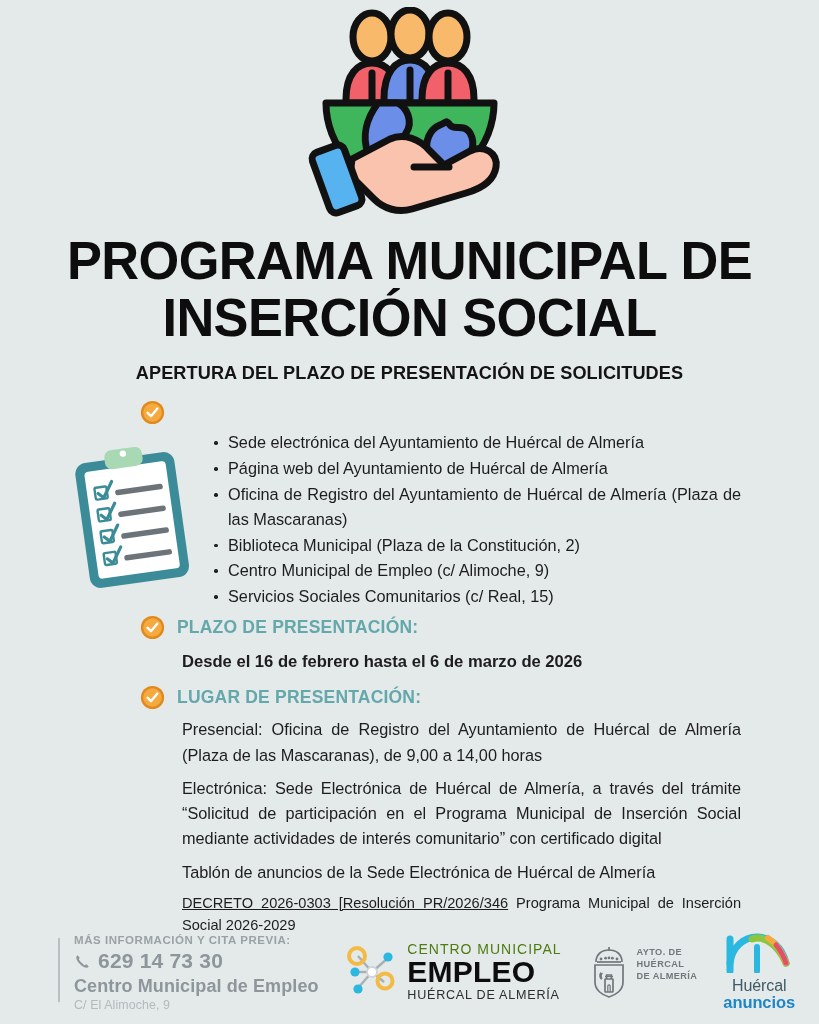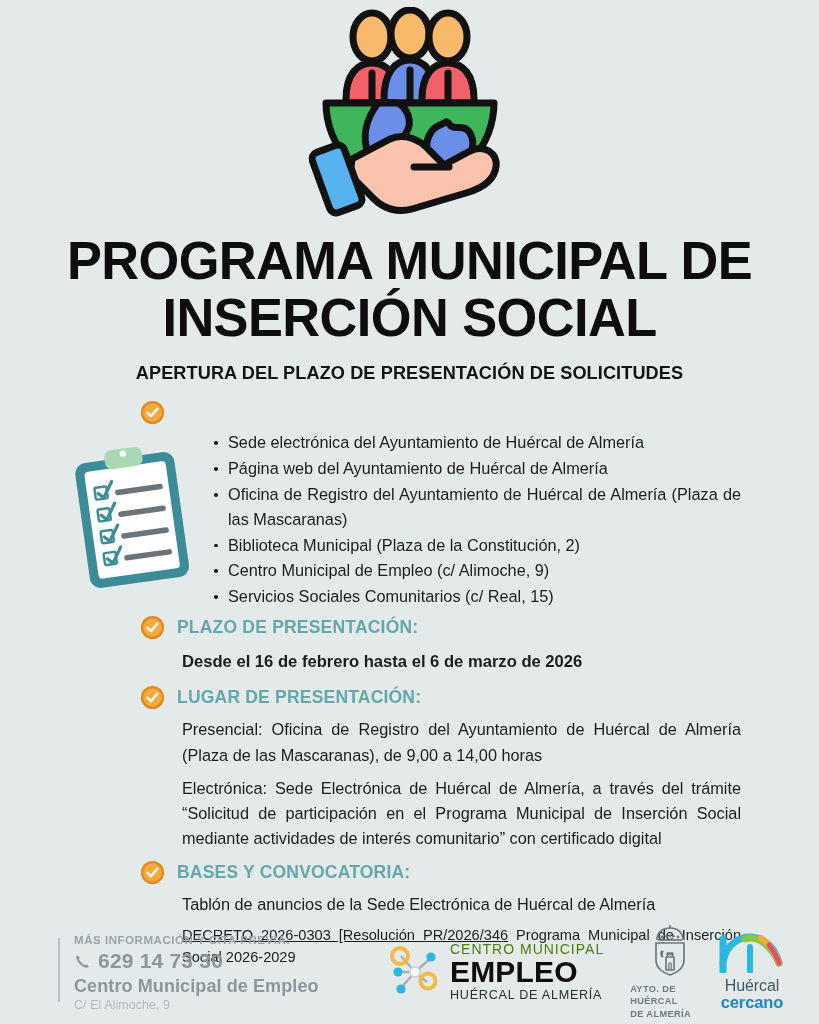--- a/index.html
+++ b/index.html
@@ -127,21 +127,21 @@
     position: absolute;
     left: 66px;
     top: 443px;
     width: 132px;
     height: 152px;
   }
 
   
   .footer {
     position: absolute;
-    left: 0; right: 8px;
+    left: 0; right: 0;
     bottom: 4px;
     height: 96px;
     display: flex;
     align-items: center;
     padding: 0 24px 0 58px;
     box-sizing: border-box;
   }
   .foot-info {
     display: flex;
     align-items: stretch;
@@ -205,21 +205,21 @@
     letter-spacing: 0.2px;
     color: #0d0d0d;
     line-height: 1.02;
     margin: 1px 0;
   }
   .empleo-bot {
     font-size: 12.6px;
     letter-spacing: 0.75px;
     color: #2d2d2d;
   }
-  .logo-ayto { display: flex; align-items: flex-end; gap: 7px; flex-direction: column; }
+  .logo-ayto { display: flex; align-items: flex-start; gap: 7px; }
   .ayto-words {
     font-size: 9.2px;
     font-weight: bold;
     letter-spacing: 0.4px;
     color: #6f787c;
     line-height: 1.32;
   }
   .logo-cercano { text-align: center; }
   .cercano-words { margin-top: 1px; line-height: 1.02; }
   .cercano-1 {
@@ -346,30 +346,20 @@
           <polyline points="7.6,12.8 11,16.2 17.4,8.6" fill="none" stroke="#ffffff" stroke-width="2.4" stroke-linecap="round" stroke-linejoin="round"></polyline>
         </svg>
       </span>
       <span class="sec-title">Lugar de presentación:</span>
     </div>
     <p class="para"><b>Presencial:</b><span> Oficina de Registro del Ayuntamiento de Huércal de Almería (Plaza de las Mascaranas), de 9,00 a 14,00 horas</span></p>
     <p class="para"><b>Electrónica:</b><span> Sede Electrónica de Huércal de Almería, a través del trámite “Solicitud de participación en el Programa Municipal de Inserción Social mediante actividades de interés comunitario” con certificado digital</span></p>
   </div>
 
   <div class="section">
-    <div class="sec-head">
-      <span class="badge">
-        <svg width="25" height="25" viewBox="0 0 25 25">
-          <circle cx="12.5" cy="12.5" r="11.6" fill="#e08a1e"></circle>
-          <circle cx="12.5" cy="12.5" r="9.3" fill="#f5a93f"></circle>
-          <polyline points="7.6,12.8 11,16.2 17.4,8.6" fill="none" stroke="#ffffff" stroke-width="2.4" stroke-linecap="round" stroke-linejoin="round"></polyline>
-        </svg>
-      </span>
-      <span class="sec-title">BASES Y CONVOCATORIA:</span>
-    </div>
     <p class="para nojust">Tablón de anuncios de la Sede Electrónica de Huércal de Almería</p>
     <p class="small-note"><span class="u">DECRETO 2026-0303 [Resolución PR/2026/346</span><span> Programa Municipal de Inserción Social 2026-2029</span></p>
   </div>
 
 </div>
 
 <div class="footer">
 
   <div class="foot-info">
     <div class="foot-rule"></div>
@@ -441,18 +431,18 @@
       <svg width="70" height="40" viewBox="0 0 70 40">
         <path d="M6 38 L6 6" stroke="#2bb8e0" stroke-width="7" stroke-linecap="round" fill="none"></path>
         <path d="M6 30 C8 14 20 4 33 4 C46 4 58 14 62 30" stroke="#2bb8e0" stroke-width="7" fill="none" stroke-linecap="round"></path>
         <path d="M28 6 C40 2 54 12 62 30" stroke="#8cc63f" stroke-width="7" fill="none" stroke-linecap="round"></path>
         <path d="M44 5 C52 10 58 18 62 30" stroke="#f5a93f" stroke-width="6" fill="none" stroke-linecap="round"></path>
         <path d="M52 12 C57 18 60 24 62 30" stroke="#e0506a" stroke-width="5" fill="none" stroke-linecap="round"></path>
         <path d="M33 14 L33 38" stroke="#2bb8e0" stroke-width="6" stroke-linecap="round" fill="none"></path>
       </svg>
       <div class="cercano-words">
         <div class="cercano-1">Huércal</div>
-        <div class="cercano-2">cercano</div>
+        <div class="cercano-2">anuncios</div>
       </div>
     </div>
 
   </div>
 </div>
 
 </body></html>

